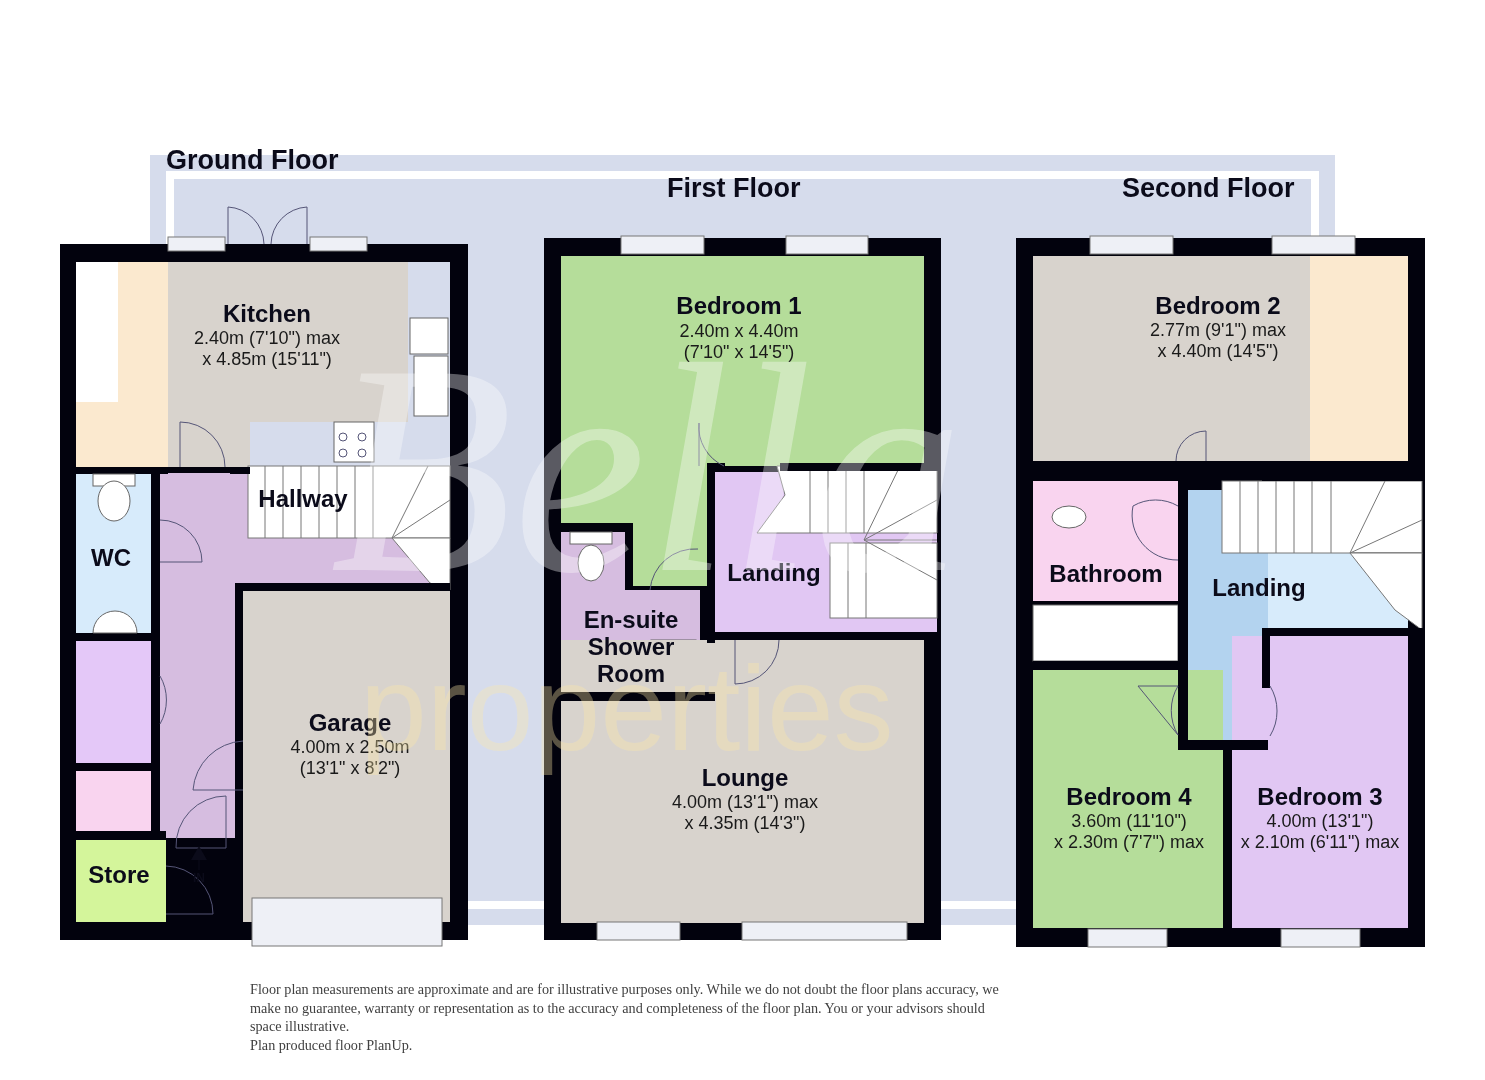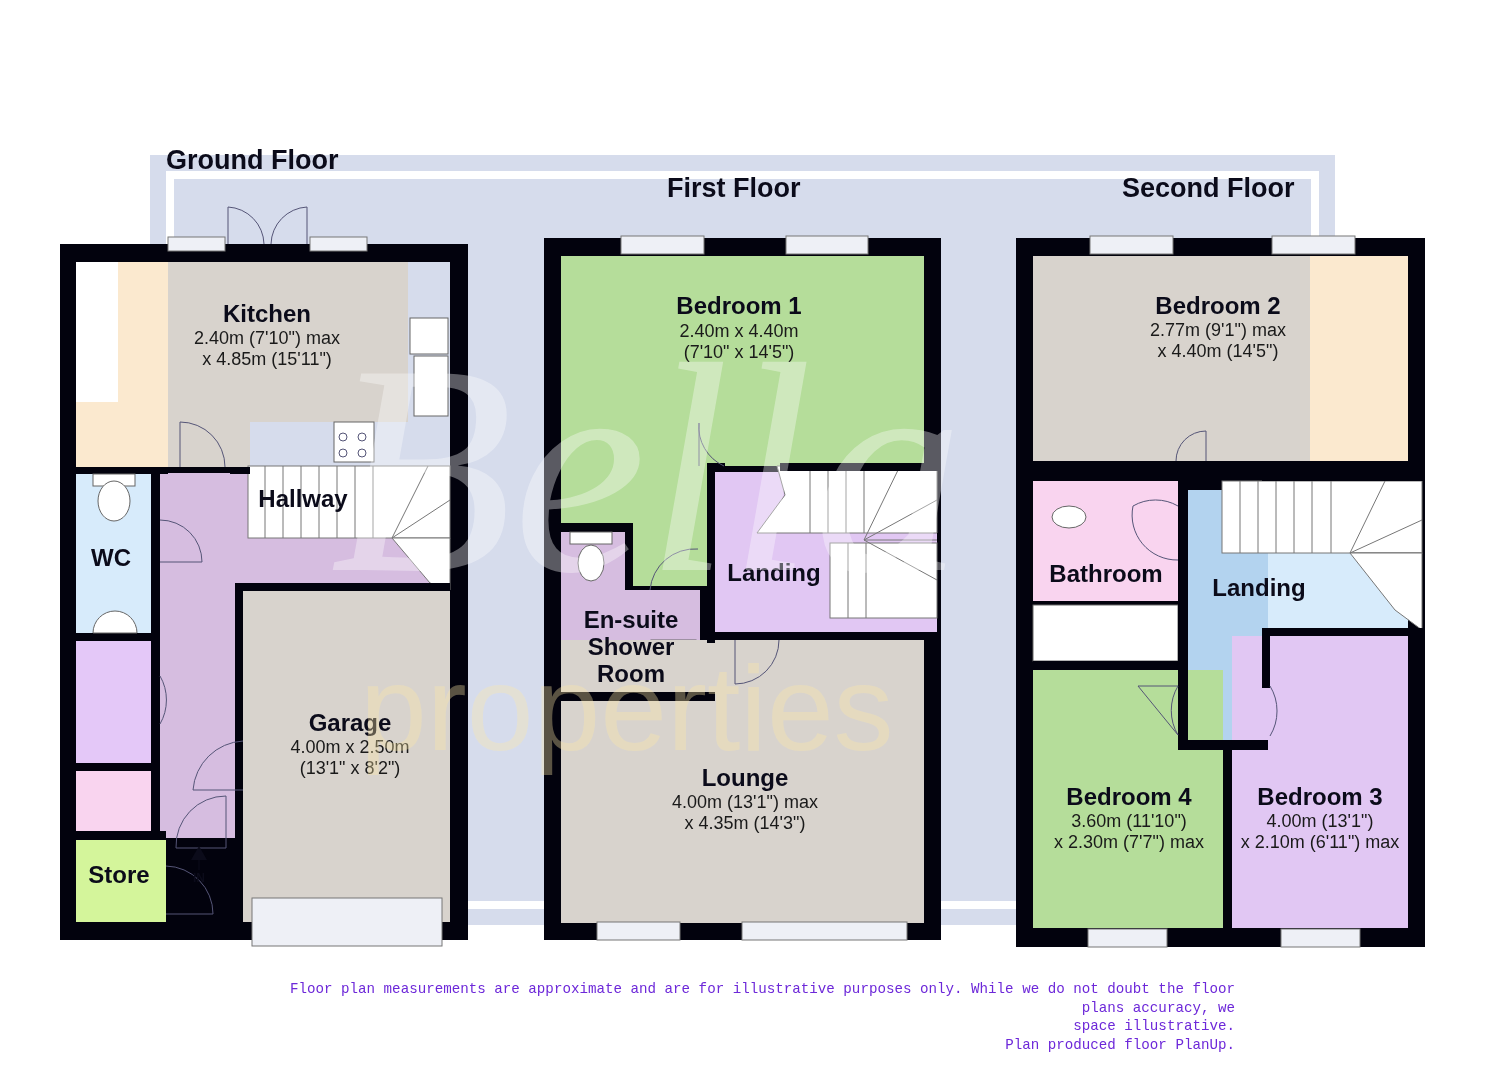--- a/index.html
+++ b/index.html
@@ -7,21 +7,21 @@
   #plan { position:absolute; left:0; top:0; width:1485px; height:1080px; }
   .floor-title { font-family:"Liberation Sans", sans-serif; font-weight:bold; font-size:27px; fill:#0b0b1a; }
   .room-name { font-family:"Liberation Sans", sans-serif; font-weight:bold; font-size:24px; fill:#0b0b1a; text-anchor:middle; }
   .room-dim { font-family:"Liberation Sans", sans-serif; font-size:18px; fill:#1a1a1a; text-anchor:middle; }
   .in-label { font-family:"Liberation Sans", sans-serif; font-weight:bold; font-size:12px; fill:#0b0b1a; text-anchor:middle; }
   .wall { fill:#02020d; }
   .win { fill:#eef0f6; stroke:#777; stroke-width:1; }
   .door-arc { fill:none; stroke:#555577; stroke-width:1; }
   .stair { fill:#ffffff; stroke:#777; stroke-width:1; }
   .fixture { fill:#ffffff; stroke:#666; stroke-width:1; }
-  #disclaimer { position:absolute; left:250px; top:980px; width:985px; text-align:right; font-size:14.2px; line-height:18.5px; color:#6d28d9; font-family:Liberation Mono, monospace; }
+  #disclaimer { position:absolute; left:250px; top:980px; width:985px; text-align:left; font-size:14.2px; line-height:18.5px; color:#404040; font-family:Liberation Serif, serif; }
   #disclaimer span { display:block; }
 </style>
 </head>
 <body>
 
 <svg id="plan" viewBox="0 0 1485 1080" xmlns="http://www.w3.org/2000/svg">
 
   <g>
     <rect x="150" y="155" width="1185" height="770" fill="#d6dcec"></rect>
     <rect x="170" y="175" width="1145" height="730" fill="none" stroke="#ffffff" stroke-width="8"></rect>
@@ -231,15 +231,16 @@
   </g>
 
   <g opacity="0.35">
     <text x="330" y="570" font-family="Liberation Serif, serif" font-style="italic" font-size="300" fill="#ffffff">Bella</text>
     <text x="360" y="750" font-family="Liberation Sans, sans-serif" font-size="120" fill="#fde9a8">properties</text>
   </g>
 </svg>
 
 <div id="disclaimer">
   <span>Floor plan measurements are approximate and are for illustrative purposes only. While we do not doubt the floor plans accuracy, we</span>
+  <span>make no guarantee, warranty or representation as to the accuracy and completeness of the floor plan. You or your advisors should</span>
   <span>space illustrative.</span>
   <span>Plan produced floor PlanUp.</span>
 </div>
 
 </body></html>

